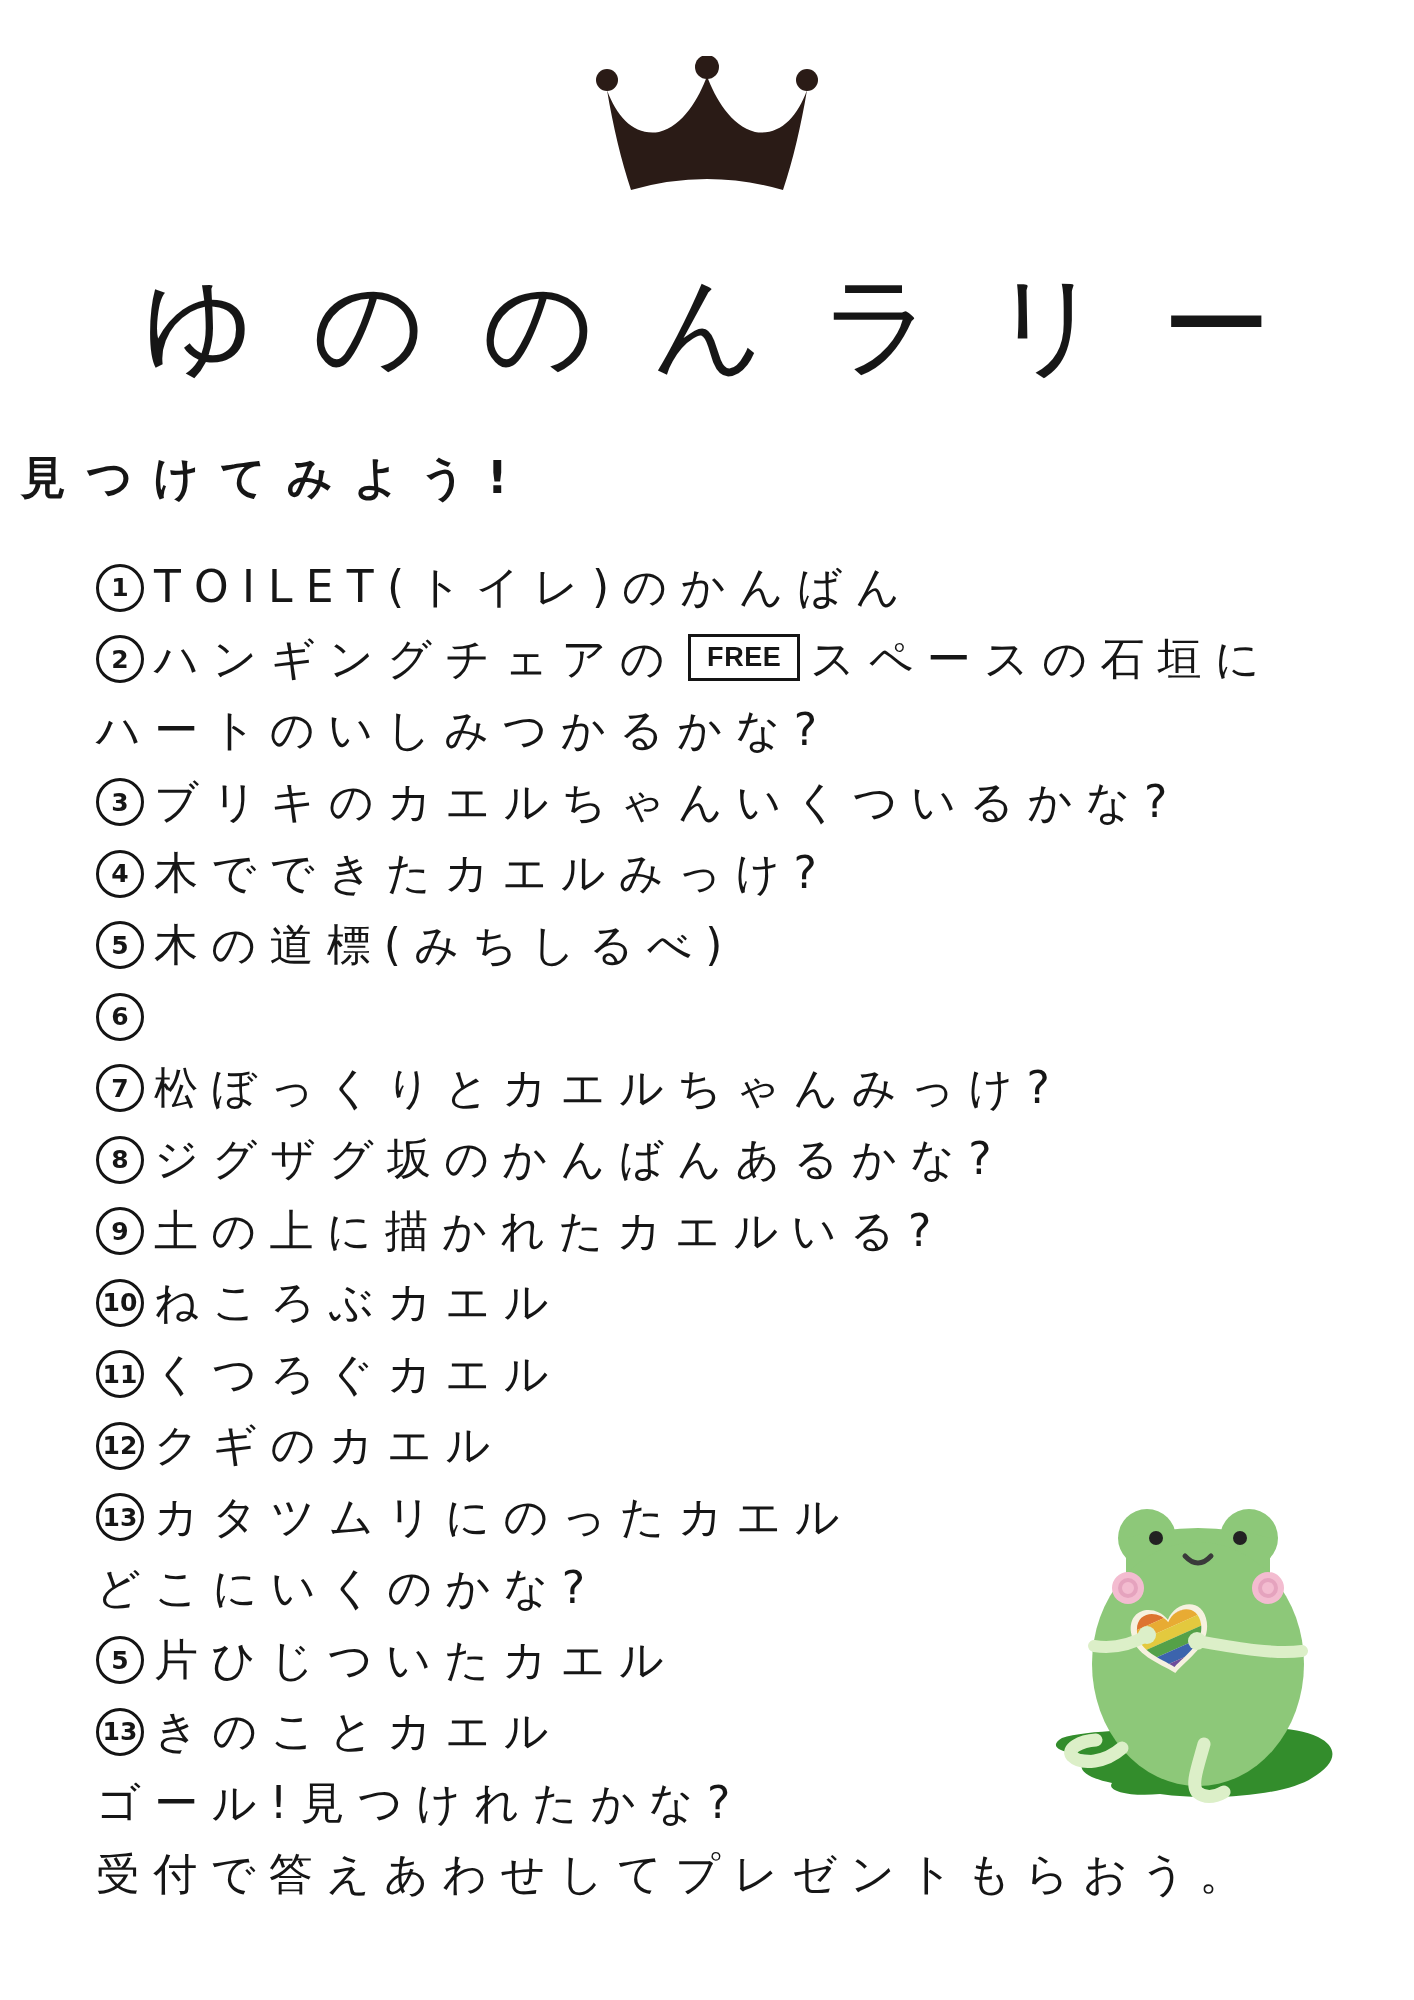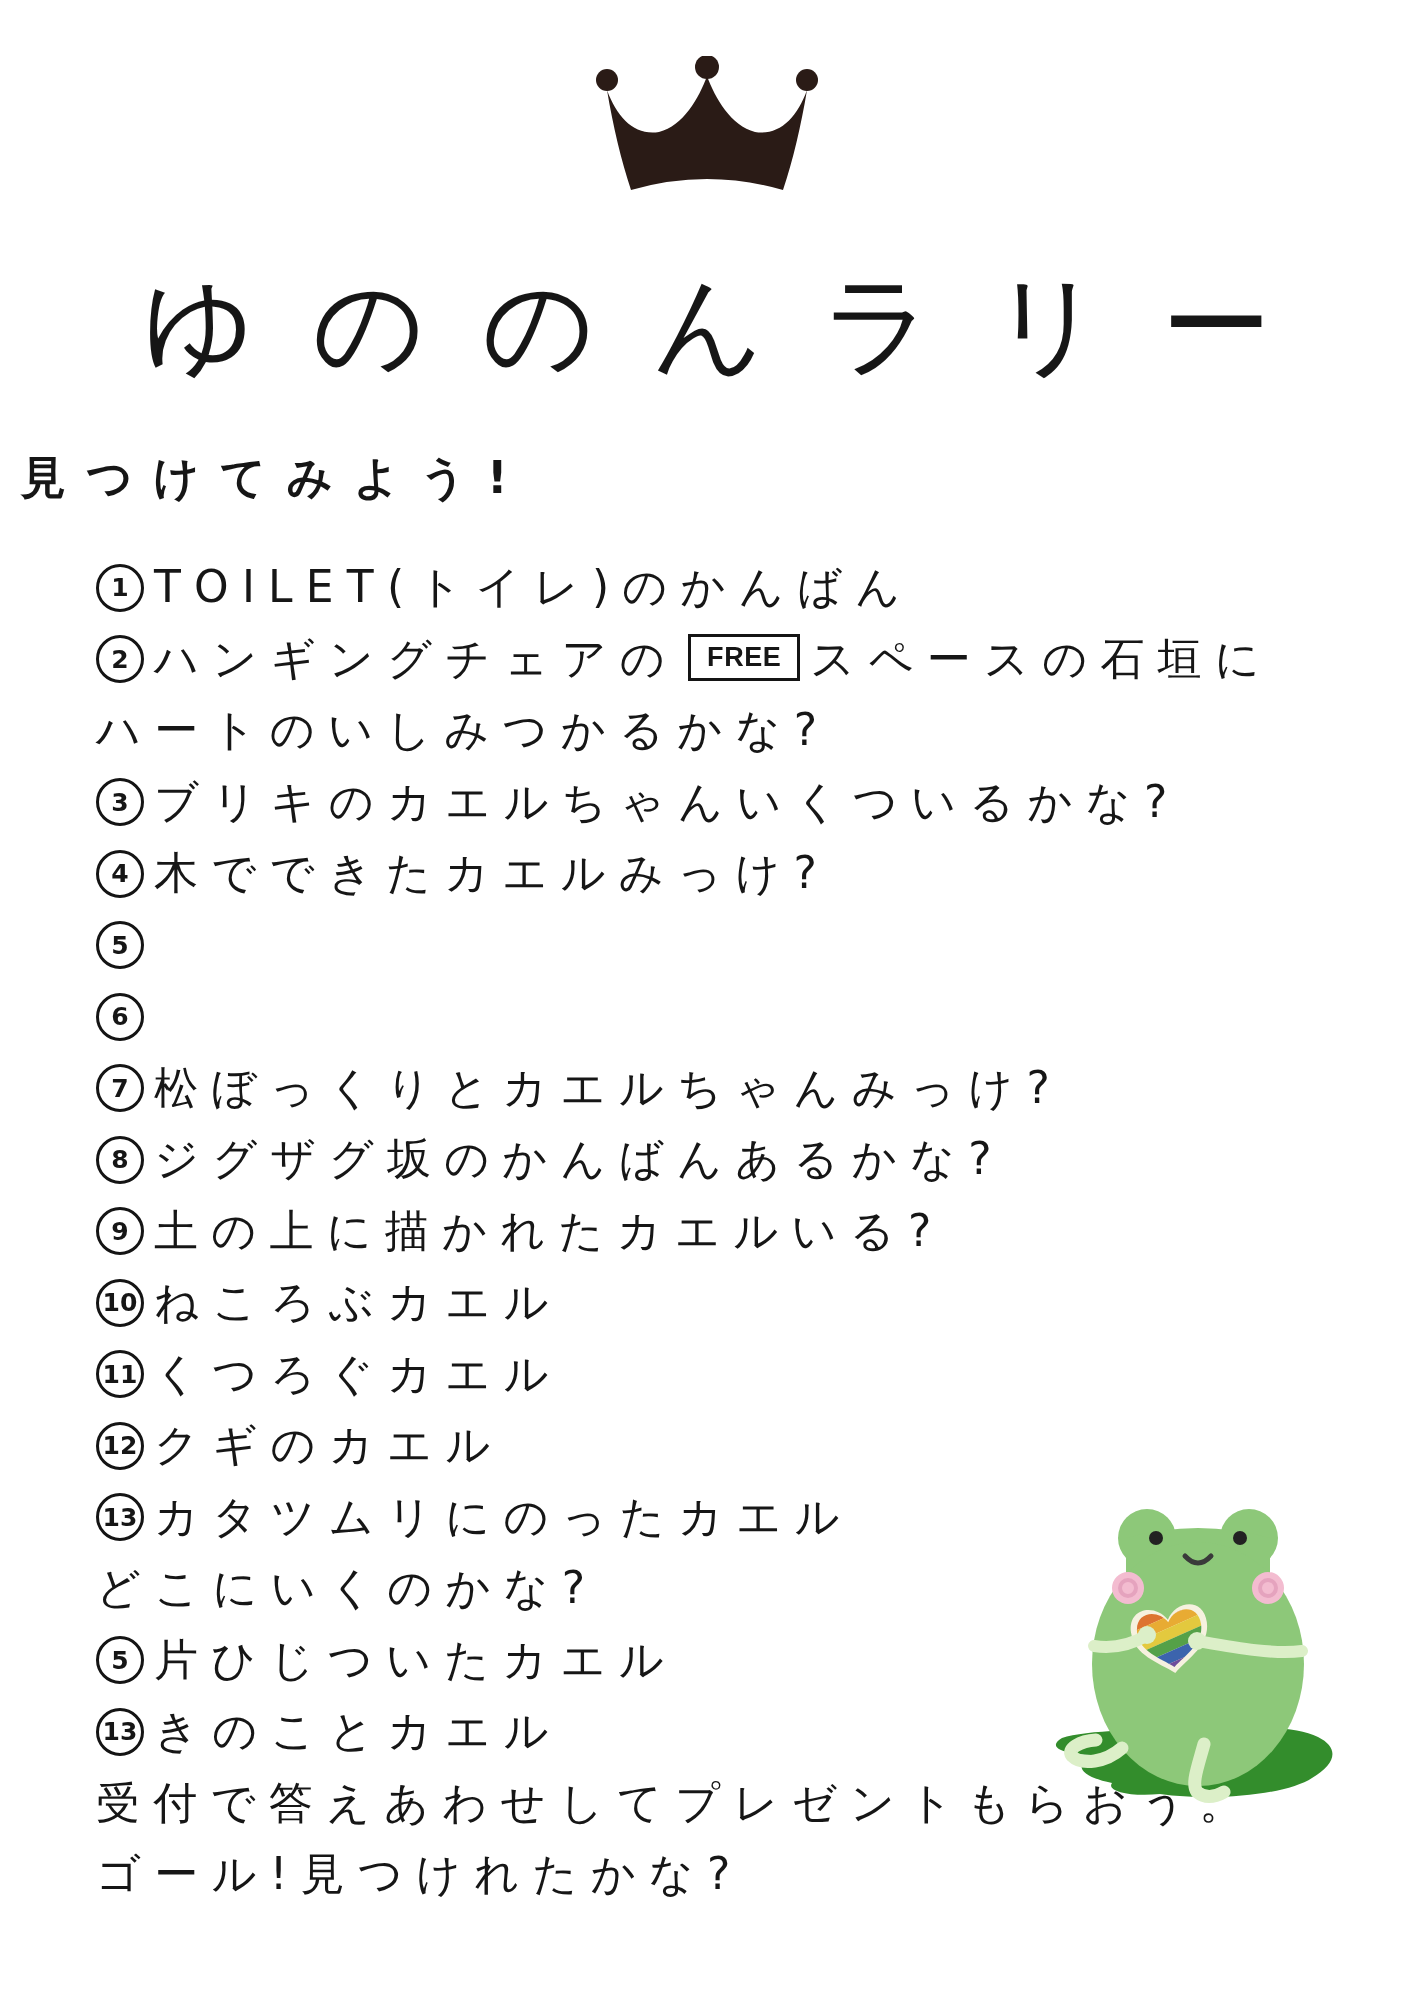--- a/index.html
+++ b/index.html
@@ -93,20 +93,21 @@
     <div class="line">
       <span class="num">3</span>
       <span class="txt">ブリキのカエルちゃんいくついるかな?</span>
     </div>
     <div class="line">
       <span class="num">4</span>
       <span class="txt">木でできたカエルみっけ?</span>
     </div>
     <div class="line">
       <span class="num">5</span>
+      <span class="txt">木の道標(みちしるべ)</span>
     </div>
     <div class="line">
       <span class="num">6</span>
     </div>
     <div class="line">
       <span class="num">7</span>
       <span class="txt">松ぼっくりとカエルちゃんみっけ?</span>
     </div>
     <div class="line">
       <span class="num">8</span>
@@ -137,24 +138,24 @@
     </div>
     <div class="line">
       <span class="num">5</span>
       <span class="txt">片ひじついたカエル</span>
     </div>
     <div class="line">
       <span class="num">13</span>
       <span class="txt">きのことカエル</span>
     </div>
     <div class="line">
+      <span class="txt">ゴール!見つけれたかな?</span>
+    </div>
+    <div class="line">
       <span class="txt">受付で答えあわせしてプレゼントもらおう。</span>
-    </div>
-    <div class="line">
-      <span class="txt">ゴール!見つけれたかな?</span>
     </div>
   </div>
 
 <svg class="frog" viewBox="0 0 300 315" aria-hidden="true">
 
   <path d="M14 244
     C 0 252, 10 260, 44 261
     C 26 270, 30 282, 64 289
     C 58 297, 82 303, 112 300
     C 170 308, 240 300, 264 284

